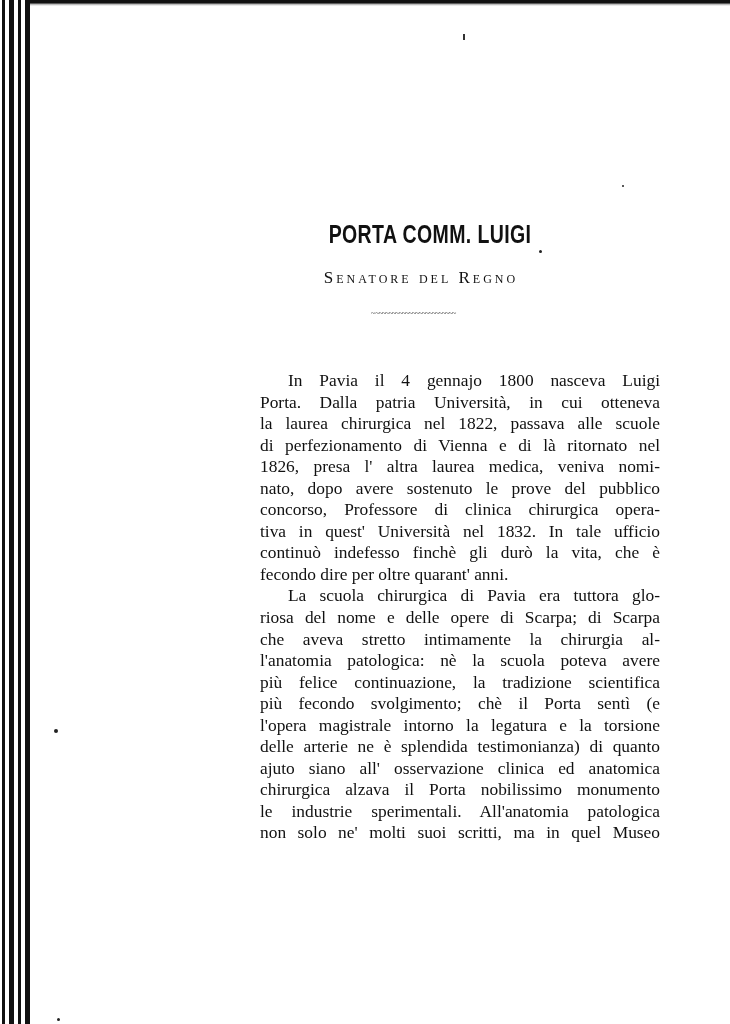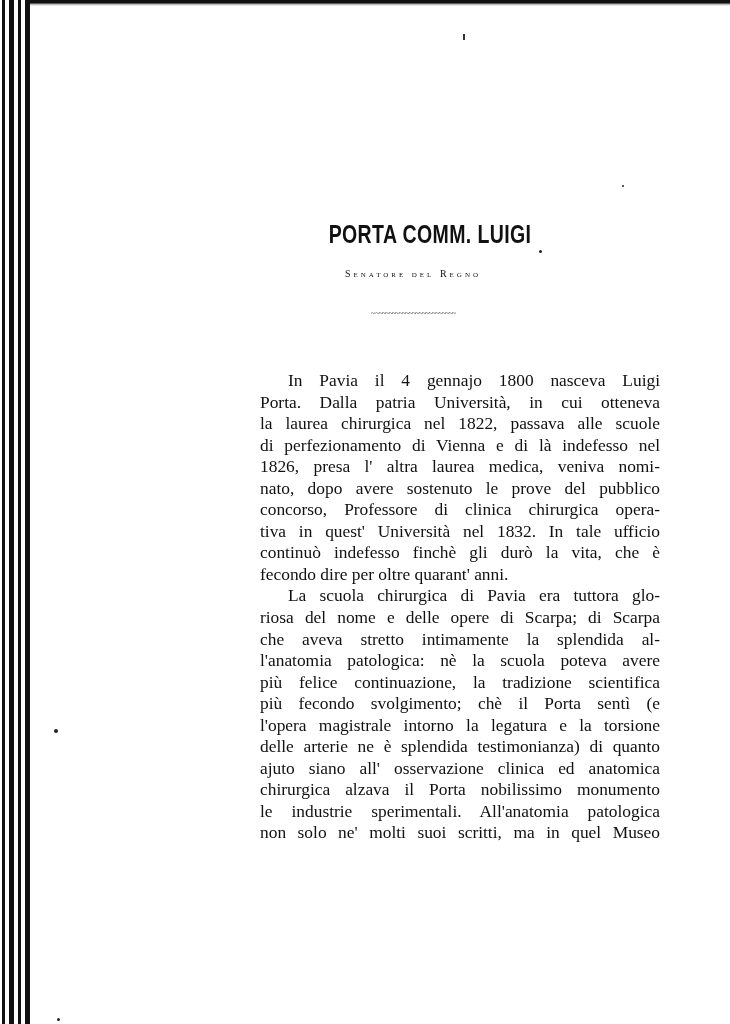--- a/index.html
+++ b/index.html
@@ -52,25 +52,25 @@
       text-align: center;
       font-family: "Liberation Sans", "DejaVu Sans", sans-serif;
       font-weight: bold;
       font-size: 25px;
       letter-spacing: 0.5px;
       transform: scaleX(0.78);
       transform-origin: center;
     }
     .subtitle {
       position: absolute;
-      left: 278px;
+      left: 286px;
       top: 268px;
       width: 270px;
       text-align: center;
-      font-size: 10px;
+      font-size: 17px;
       letter-spacing: 3px;
       font-variant: small-caps;
     }
     .ornament {
       position: absolute;
       left: 371px;
       top: 311px;
       width: 110px;
       height: 6px;
       font-size: 8px;
@@ -126,32 +126,32 @@
 
 <div class="title">PORTA COMM. LUIGI</div>
 <div class="subtitle">Senatore del Regno</div>
 <div class="ornament">~ ~~~~~~~~~~~~~~~~~~~~~~~~</div>
 
 <div class="body-text">
   <div>
     <span class="line-span indent">In Pavia il 4 gennajo 1800 nasceva Luigi</span>
     <span class="line-span">Porta. Dalla patria Università, in cui otteneva</span>
     <span class="line-span">la laurea chirurgica nel 1822, passava alle scuole</span>
-    <span class="line-span">di perfezionamento di Vienna e di là indefesso nel</span>
+    <span class="line-span">di perfezionamento di Vienna e di là ritornato nel</span>
     <span class="line-span">1826, presa l' altra laurea medica, veniva nomi-</span>
     <span class="line-span">nato, dopo avere sostenuto le prove del pubblico</span>
     <span class="line-span">concorso, Professore di clinica chirurgica opera-</span>
     <span class="line-span">tiva in quest' Università nel 1832. In tale ufficio</span>
     <span class="line-span">continuò indefesso finchè gli durò la vita, che è</span>
     <span class="line-span last">fecondo dire per oltre quarant' anni.</span>
   </div>
   <div>
     <span class="line-span indent">La scuola chirurgica di Pavia era tuttora glo-</span>
     <span class="line-span">riosa del nome e delle opere di Scarpa; di Scarpa</span>
-    <span class="line-span">che aveva stretto intimamente la splendida al-</span>
+    <span class="line-span">che aveva stretto intimamente la chirurgia al-</span>
     <span class="line-span">l'anatomia patologica: nè la scuola poteva avere</span>
     <span class="line-span">più felice continuazione, la tradizione scientifica</span>
     <span class="line-span">più fecondo svolgimento; chè il Porta sentì (e</span>
     <span class="line-span">l'opera magistrale intorno la legatura e la torsione</span>
     <span class="line-span">delle arterie ne è splendida testimonianza) di quanto</span>
     <span class="line-span">ajuto siano all' osservazione clinica ed anatomica</span>
     <span class="line-span">chirurgica alzava il Porta nobilissimo monumento</span>
     <span class="line-span">le industrie sperimentali. All'anatomia patologica</span>
     <span class="line-span"><span>non solo ne' molti suoi scritti, ma in quel</span> <span class="italic">Museo</span></span>
   </div>

